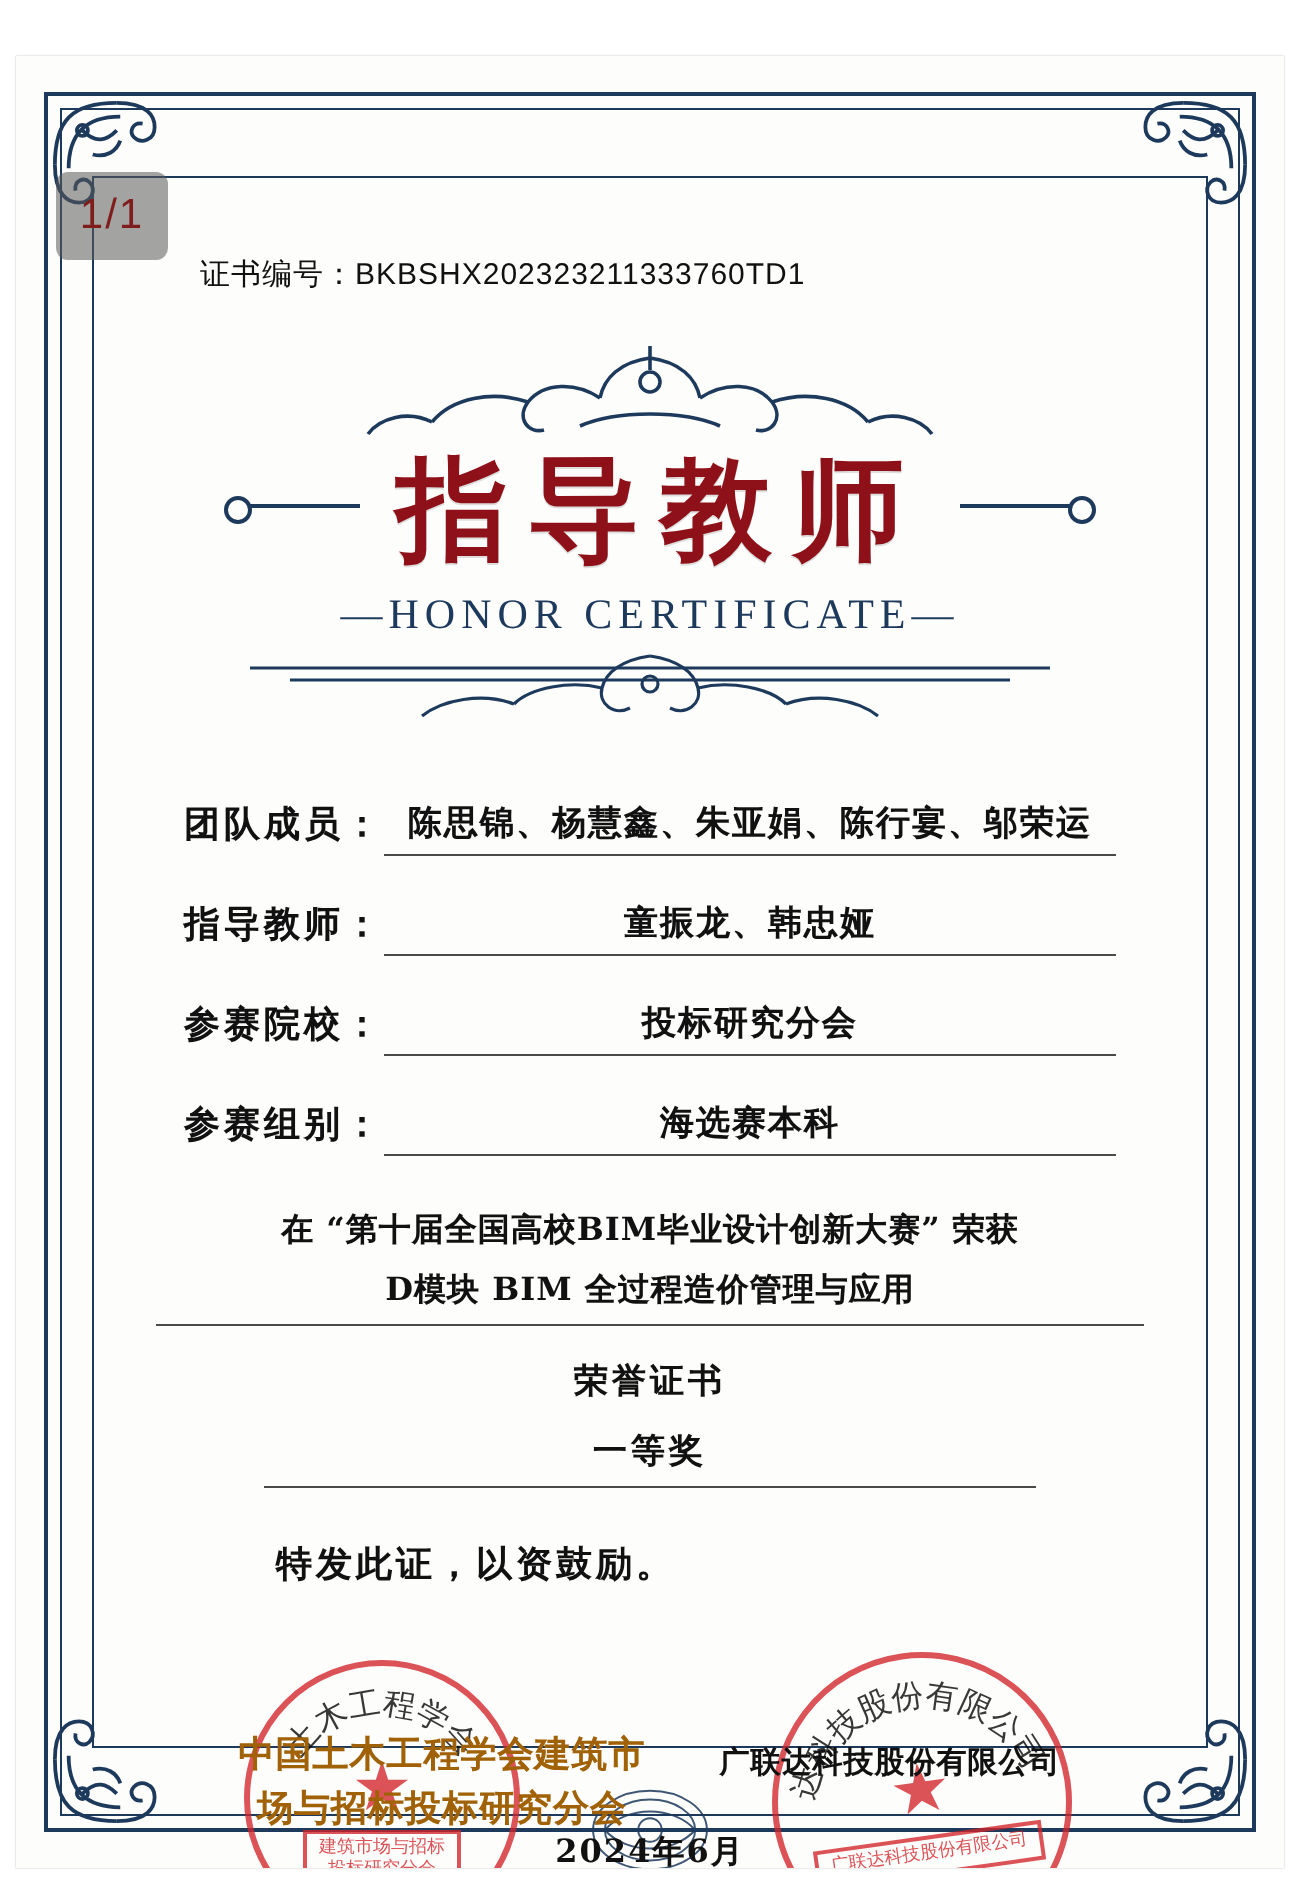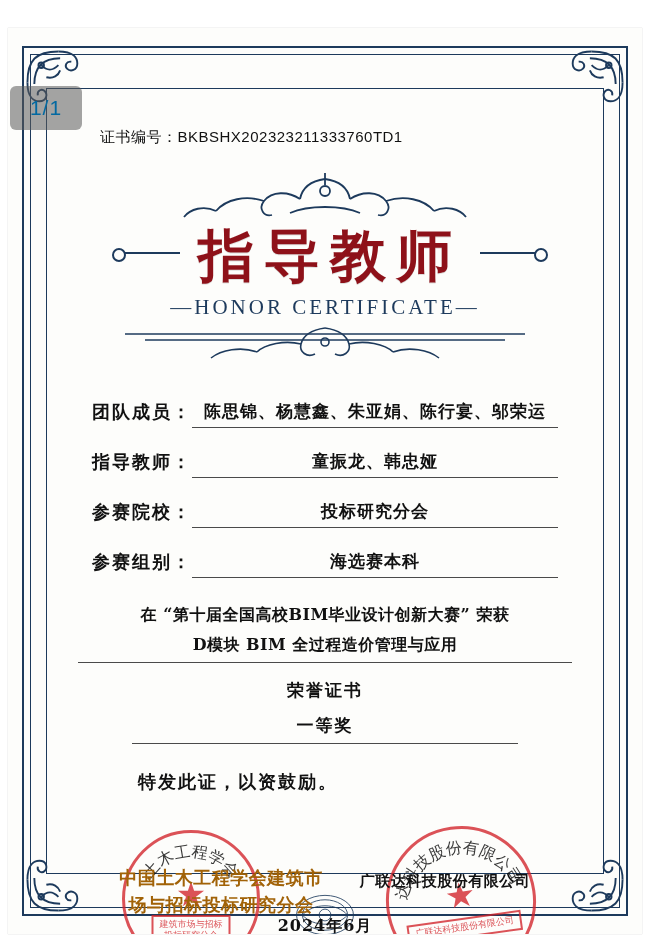--- a/index.html
+++ b/index.html
@@ -16,27 +16,27 @@
   #viewer {
     position: relative;
     width: 650px;
     height: 944px;
     background: #ffffff;
   }
 
   
   .page-pill {
     position: absolute;
-    left: 10px;
+    left: 28px;
     top: 86px;
-    width: 72px;
+    width: 56px;
     height: 44px;
     border-radius: 6px;
     background: rgba(90,90,90,0.55);
-    color: #0369a1;
+    color: #7f1d1d;
     font-size: 21px;
     display: flex;
     align-items: center;
     justify-content: center;
     z-index: 40;
     letter-spacing: 1px;
   }
 
   
   .sheet {

